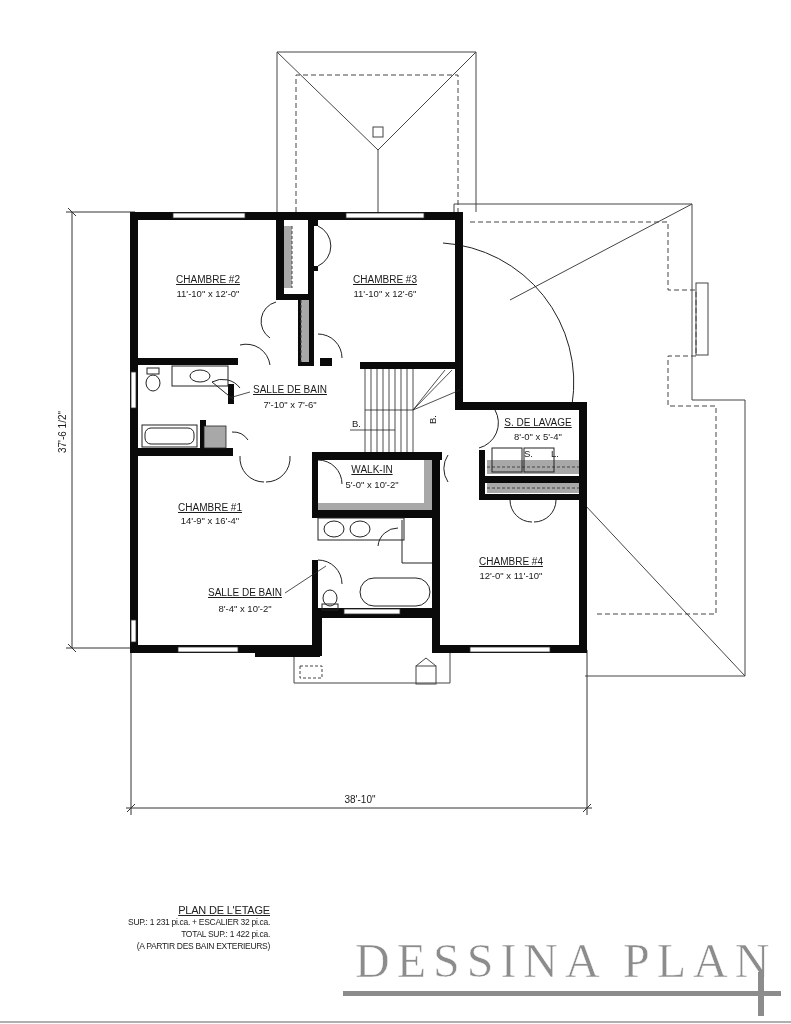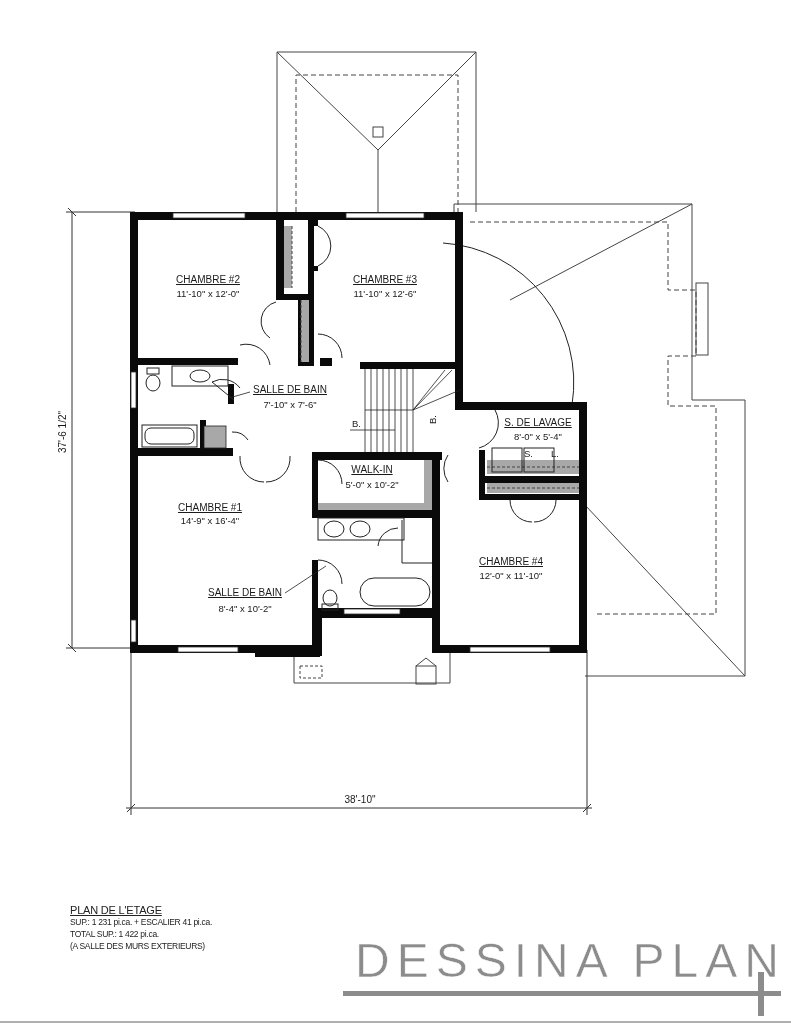--- a/index.html
+++ b/index.html
@@ -2,24 +2,24 @@
 <html><head>
 <meta charset="utf-8">
 <style>
   html, body { margin:0; padding:0; background:#ffffff; }
   body { width:791px; height:1024px; position:relative; overflow:hidden; font-family:"Liberation Sans", sans-serif; }
   #plan { position:absolute; left:0; top:0; }
   .lbl { font-family:"Liberation Sans", sans-serif; fill:#1a1a1a; }
   .room-name { font-size:10px; text-decoration:underline; }
   .room-dim { font-size:9.5px; }
   .dim-text { font-size:10px; }
-  .caption { position:absolute; left:70px; top:904px; width:200px; text-align:left; color:#222; }
+  .caption { position:absolute; left:70px; top:904px; width:200px; text-align:right; color:#222; }
   .caption .title { font-size:11px; text-decoration:underline; letter-spacing:-0.2px; }
   .caption .line { font-size:8.5px; line-height:12px; letter-spacing:-0.3px; }
-  .brand { position:absolute; left:355px; top:933px; font-size:48px; color:#8c8c8c; letter-spacing:7px; font-family:Liberation Sans, sans-serif; font-weight:300; -webkit-text-stroke:0.5px #ffffff; }
+  .brand { position:absolute; left:355px; top:933px; font-size:48px; color:#8c8c8c; letter-spacing:7px; font-family:Liberation Serif, serif; font-weight:300; -webkit-text-stroke:0.5px #ffffff; }
   .brand-line { position:absolute; left:343px; top:991px; width:438px; height:5px; background:#8c8c8c; }
   .brand-tick { position:absolute; left:758px; top:972px; width:6px; height:44px; background:#8c8c8c; }
   .bottom-rule { position:absolute; left:0; top:1021px; width:791px; height:2px; background:#b0b0b0; }
 </style>
 </head>
 <body>
 
 <svg id="plan" width="791" height="1024" viewBox="0 0 791 1024" xmlns="http://www.w3.org/2000/svg">
 
   <g fill="none" stroke="#444" stroke-width="1">
@@ -209,21 +209,21 @@
 
   <text class="lbl room-dim" x="352" y="427">B.</text>
   <text class="lbl room-dim" x="0" y="0" transform="translate(436,424) rotate(-90)">B.</text>
 
   <text class="lbl dim-text" x="0" y="0" transform="translate(66,432) rotate(-90)" text-anchor="middle">37'-6 1/2"</text>
   <text class="lbl dim-text" x="360" y="803" text-anchor="middle">38'-10"</text>
 </svg>
 
 <div class="caption">
   <div class="title">PLAN DE L'ETAGE</div>
-  <div class="line">SUP.: 1 231 pi.ca. + ESCALIER 41 pi.ca.</div>
+  <div class="line">SUP.: 1 231 pi.ca. + ESCALIER 32 pi.ca.</div>
   <div class="line">TOTAL SUP.: 1 422 pi.ca.</div>
-  <div class="line">(A SALLE DES MURS EXTERIEURS)</div>
+  <div class="line">(A PARTIR DES BAIN EXTERIEURS)</div>
 </div>
 
 <div class="brand">DESSINA PLAN</div>
 <div class="brand-line"></div>
 <div class="brand-tick"></div>
 <div class="bottom-rule"></div>
 
 </body></html>

